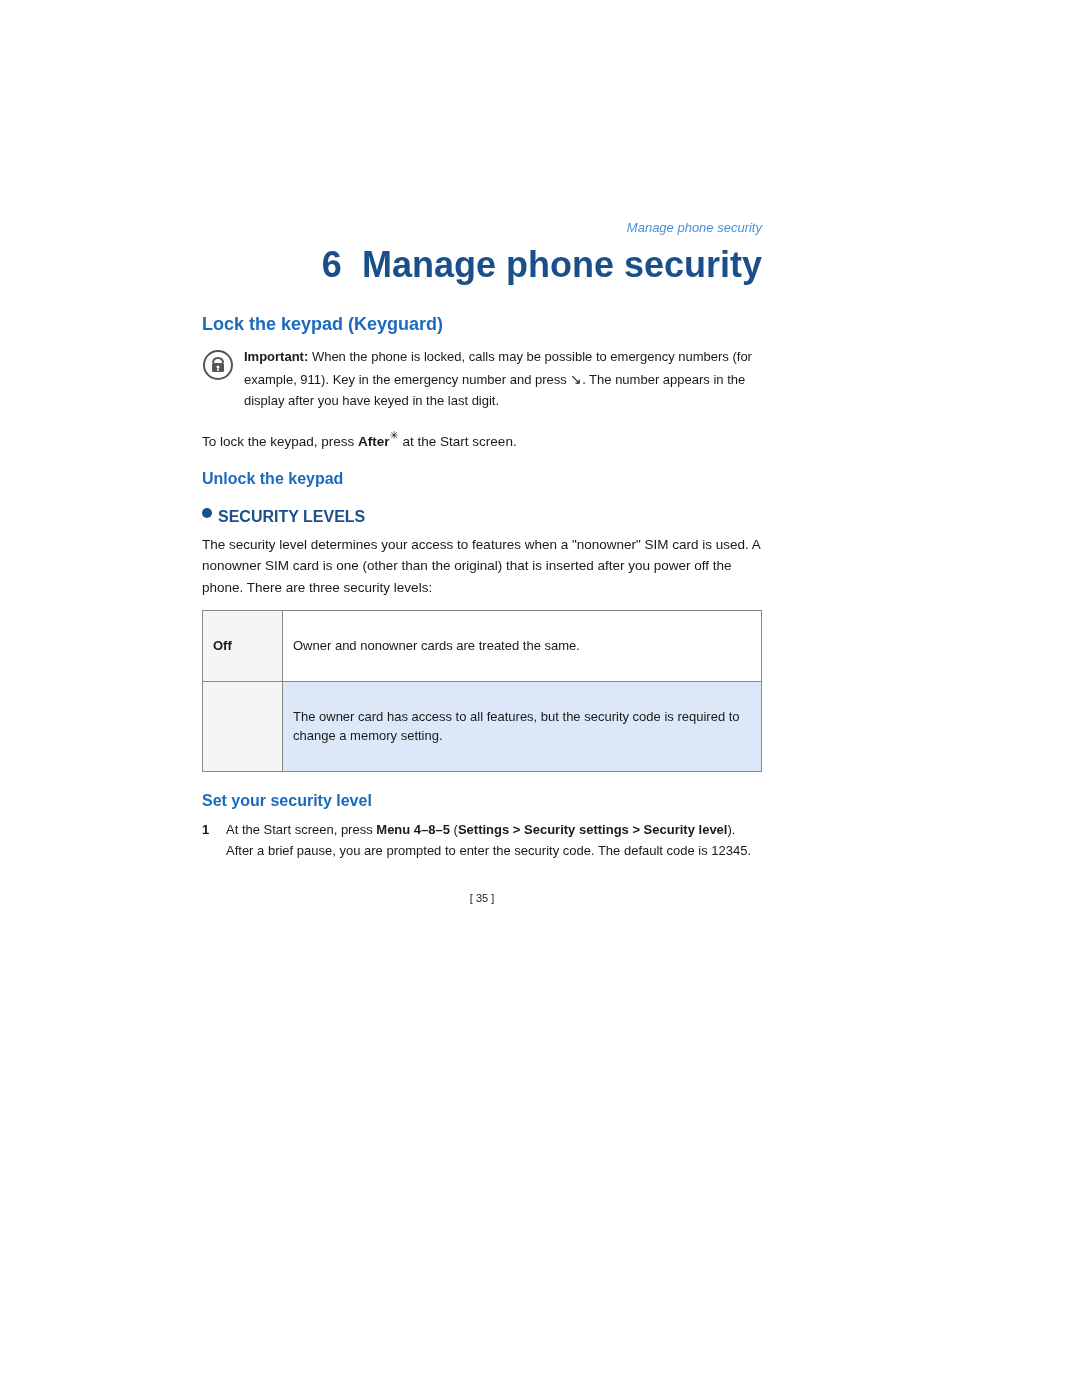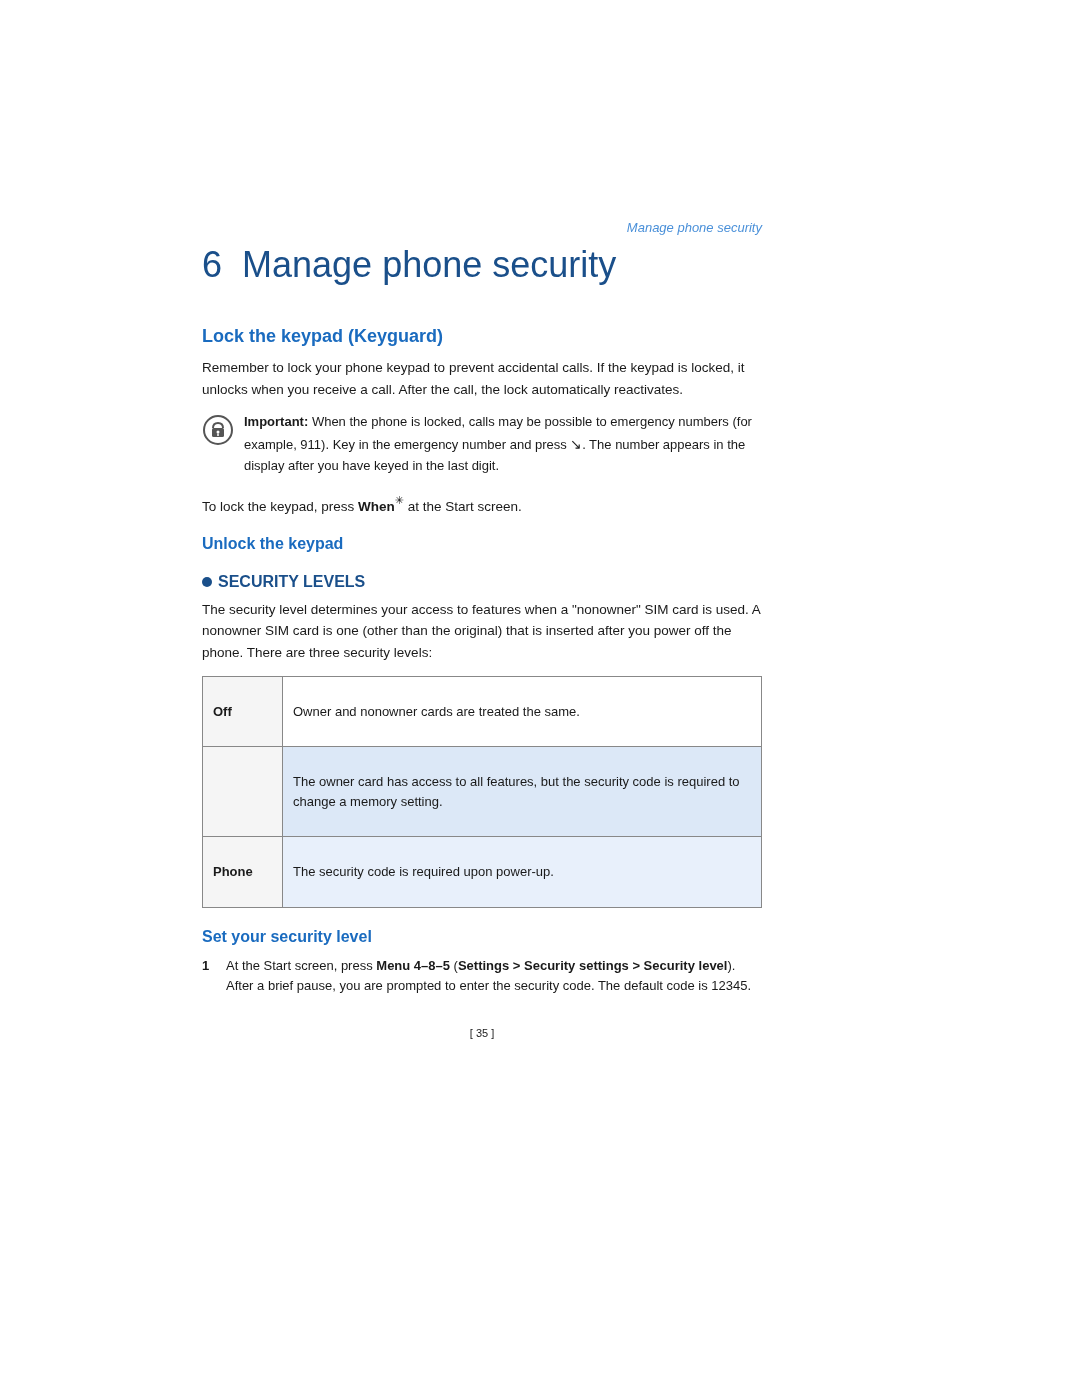--- a/index.html
+++ b/index.html
@@ -36,24 +36,25 @@
     .chapter-header-italic {
       text-align: right;
       color: #4a90d9;
       font-style: italic;
       font-size: 13px;
       margin-bottom: 8px;
     }
 
     .chapter-title {
       font-size: 36px;
-      font-weight: normal;
+      font-weight: bold;
       color: #1a4f8a;
-      margin-bottom: 40px;
+      margin-bottom: 28px;
       line-height: 1.2;
+      text-align: right;
     }
 
     .section-title {
       font-size: 18px;
       font-weight: bold;
       color: #1a6bbf;
       margin-bottom: 10px;
     }
 
     .body-text {
@@ -107,21 +108,21 @@
       margin-bottom: 8px;
     }
 
     .bullet-section-title {
       font-size: 16px;
       font-weight: bold;
       color: #1a4f8a;
       margin-top: 20px;
       margin-bottom: 8px;
       display: flex;
-      align-items: center;
+      align-items: flex-start;
       gap: 6px;
     }
 
     .bullet-dot {
       width: 10px;
       height: 10px;
       background: #1a4f8a;
       border-radius: 50%;
       flex-shrink: 0;
     }
@@ -196,40 +197,39 @@
   <div class="content-area">
 
     <div class="chapter-header-italic">Manage phone security</div>
 
     <h1 class="chapter-title">
       <span>6</span>&nbsp;&nbsp;<span>Manage phone security</span>
     </h1>
 
     <h2 class="section-title">Lock the keypad (Keyguard)</h2>
 
-    <p class="body-text">Remember to lock your phone keypad to prevent accidental calls. If the keypad is locked, it unlocks when you receive a call. After the call, the lock automatically reactivates.</p>
 
     <div class="important-box">
       <div class="important-icon">
         
         <svg width="32" height="32" viewBox="0 0 32 32" xmlns="http://www.w3.org/2000/svg">
           <circle cx="16" cy="16" r="14" fill="none" stroke="#555" stroke-width="2"></circle>
           <path d="M11 14 Q11 9 16 9 Q21 9 21 14" fill="none" stroke="#555" stroke-width="2"></path>
           <rect x="10" y="14" width="12" height="9" rx="1.5" fill="#555"></rect>
           <circle cx="16" cy="18" r="1.5" fill="#fff"></circle>
           <line x1="16" y1="19.5" x2="16" y2="22" stroke="#fff" stroke-width="1.5"></line>
         </svg>
       </div>
       <p class="important-text">
         <strong>Important:</strong><span> When the phone is locked, calls may be possible to emergency numbers (for example, 911). Key in the emergency number and press </span><span style="display:inline-block; transform: scaleX(-1); font-size:14px;">↙</span><span>. The number appears in the display after you have keyed in the last digit.</span>
       </p>
     </div>
 
     <p class="body-text">
-      <span>To lock the keypad, press </span><span class="inline-key">When</span><sup class="star-key"> ✳</sup><span> at the Start screen.</span>
+      <span>To lock the keypad, press </span><span class="inline-key">After</span><sup class="star-key"> ✳</sup><span> at the Start screen.</span>
     </p>
 
     <h2 class="subsection-title">Unlock the keypad</h2>
 
 
     <div class="bullet-section-title">
       <div class="bullet-dot"></div>
       <span>SECURITY LEVELS</span>
     </div>
 
@@ -238,24 +238,20 @@
     <table class="security-table">
       <tbody>
         <tr>
           <td class="cell-label">Off</td>
           <td class="cell-desc">Owner and nonowner cards are treated the same.</td>
         </tr>
         <tr>
           <td class="cell-label"></td>
           <td class="cell-desc" style="background:#dce8f7;">The owner card has access to all features, but the security code is required to change a memory setting.</td>
         </tr>
-        <tr>
-          <td class="cell-label">Phone</td>
-          <td class="cell-desc">The security code is required upon power-up.</td>
-        </tr>
       </tbody>
     </table>
 
     <h2 class="set-security-title">Set your security level</h2>
 
     <ol class="numbered-list">
       <li>
         <span class="num">1</span>
         <span>
           At the Start screen, press <strong>Menu 4–8–5</strong> (<strong>Settings &gt; Security settings &gt; Security level</strong>). After a brief pause, you are prompted to enter the security code. The default code is 12345.

